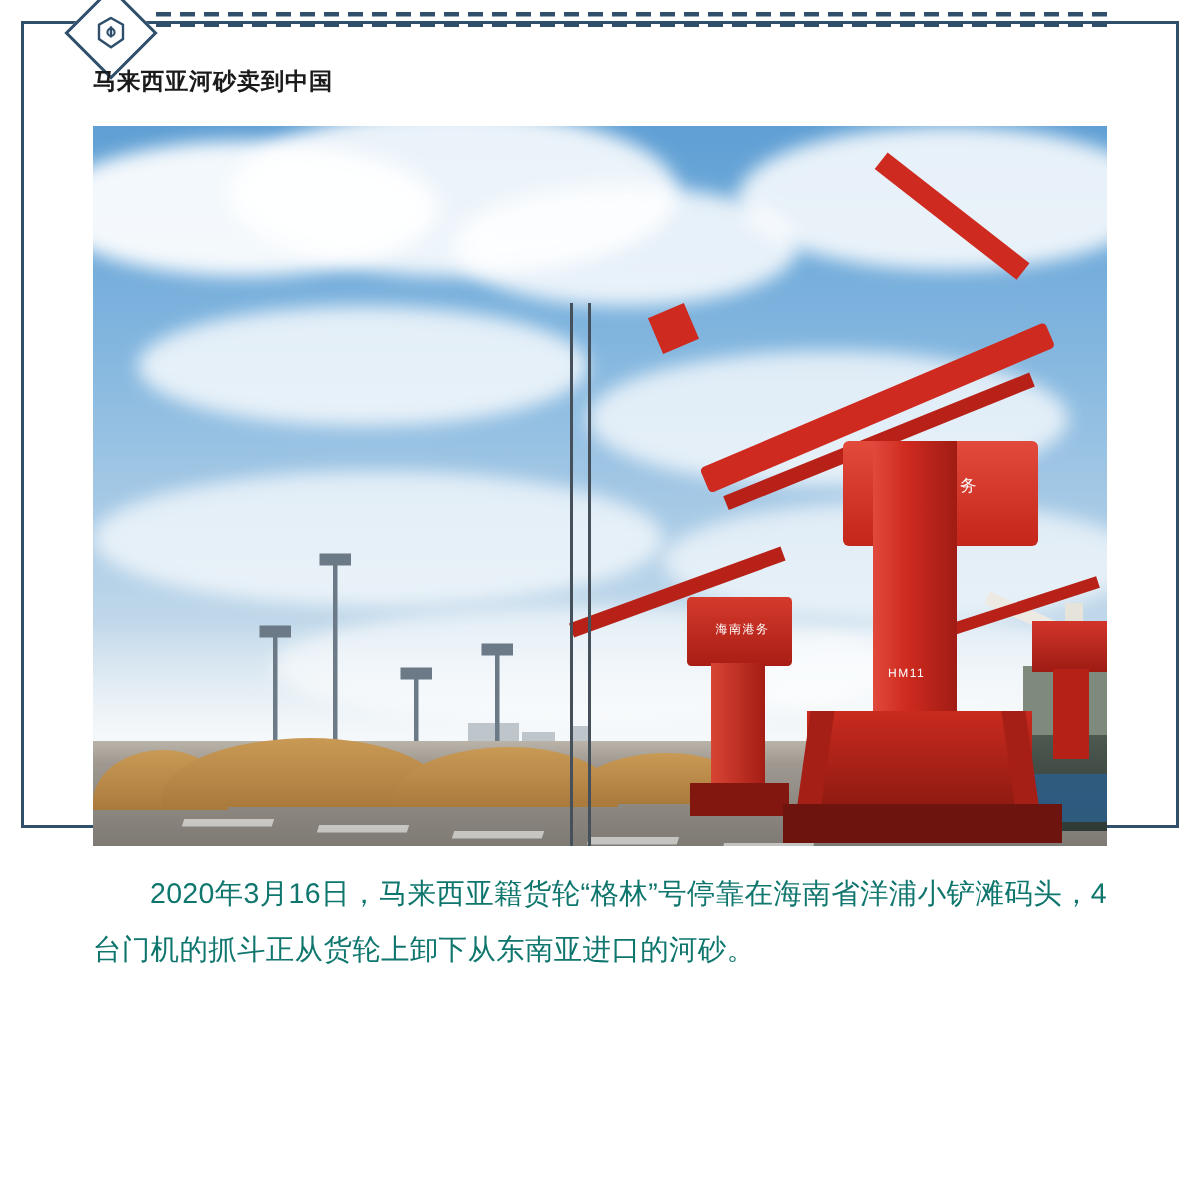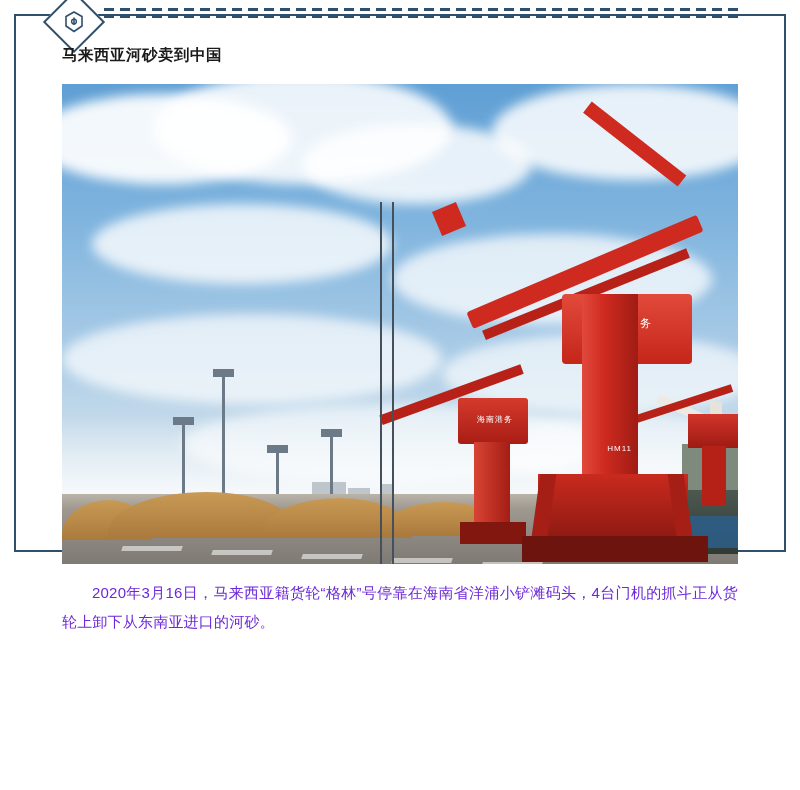--- a/index.html
+++ b/index.html
@@ -98,22 +98,22 @@
   }
   .photo-wrap {
     position: relative;
     width: 676px;
     height: 480px;
     margin-top: 6px;
     overflow: hidden;
     background: #8fb6d8;
   }
   .caption {
-    font-size: 15px;
-    color: #6d28d9;
+    font-size: 19px;
+    color: #0f766e;
     line-height: 1.95;
     margin: 14px 0 0 0;
     text-align: justify;
     text-indent: 2em;
     letter-spacing: 0.2px;
   }
 
   
   .sky {
     position: absolute;
@@ -270,21 +270,20 @@
   .cable {
     position: absolute;
     width: 2px;
     background: #45505a;
   }
   .sublabel {
     position: absolute;
     color: #ffffff;
     font-size: 8px;
     letter-spacing: 1px;
-    text-align: right;
   }
   
   .crane2 {
     position: absolute;
     left: 300px; top: 250px; width: 170px; height: 230px;
   }
   .crane3 {
     position: absolute;
     left: 560px; top: 280px; width: 130px; height: 200px;
   }

